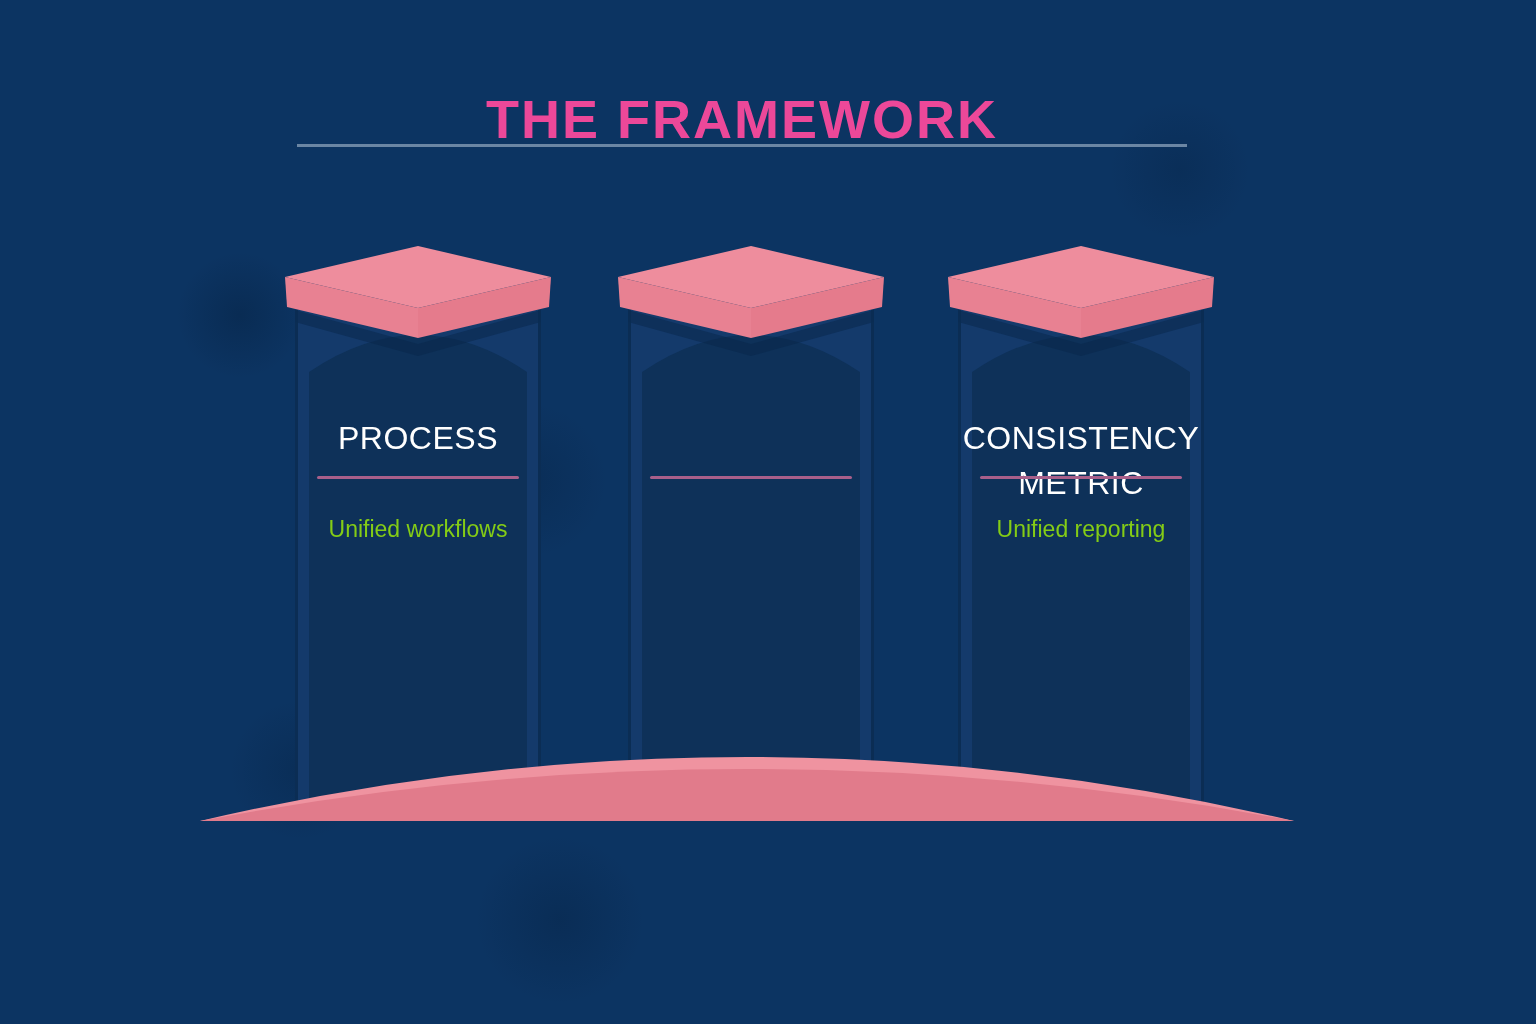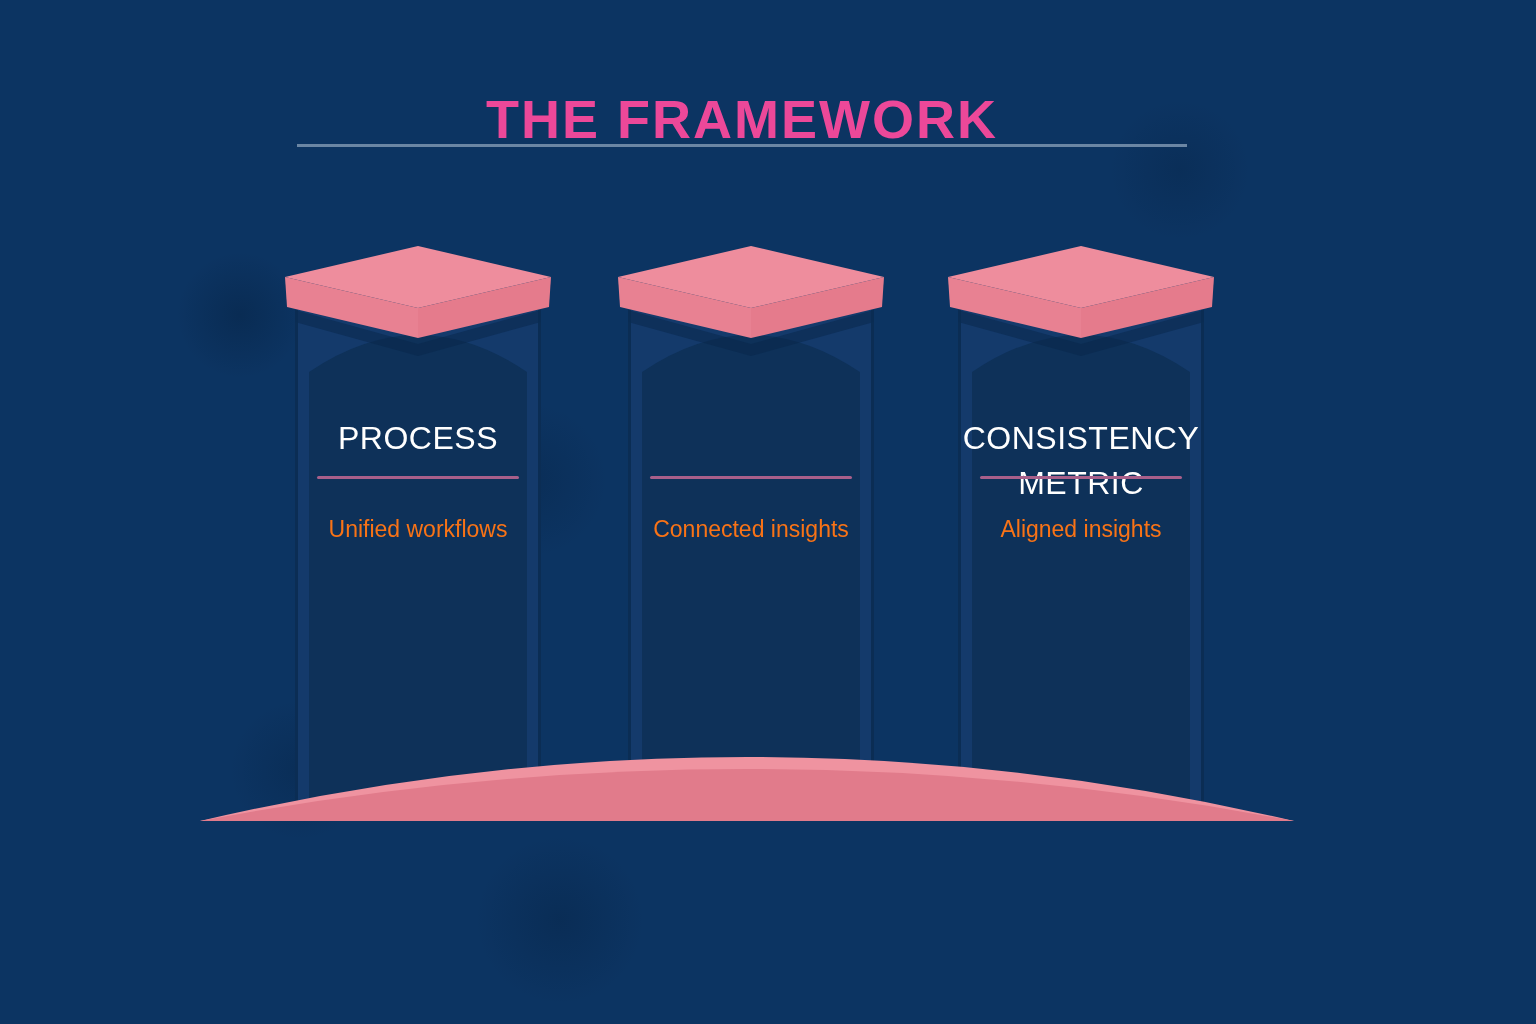--- a/index.html
+++ b/index.html
@@ -90,21 +90,21 @@
     height: 3px;
     background: #a85f8a;
     border-radius: 2px;
   }
   .pillar-subtitle {
     position: absolute;
     left: 0;
     top: 270px;
     width: 268px;
     text-align: center;
-    color: #f97316;
+    color: #84cc16;
     font-size: 23px;
     font-weight: 500;
   }
 
   .base-dome {
     position: absolute;
     left: 197px;
     top: 753px;
     width: 1100px;
     height: 70px;
@@ -147,40 +147,39 @@
     <rect x="243" y="0" width="3" height="500" opacity="0.9" fill="#0a2c52"></rect>
   </svg>
   <svg class="cap-svg" viewBox="0 0 266 92">
     <polygon points="0,31 133,62 133,92 2,61" fill="#e88192"></polygon>
     <polygon points="266,31 264,61 133,92 133,62" fill="#e57b8c"></polygon>
     <polygon points="133,0 266,31 133,62 0,31" fill="#ee8d9d"></polygon>
   </svg>
   <div class="pillar-heading">
   </div>
   <div class="pillar-underline"></div>
-  <div class="pillar-subtitle">Connected insights</div>
 </div>
 
 <div class="pillar p3">
   <svg class="column-svg" viewBox="0 0 246 500">
     <rect x="0" y="0" width="246" height="500" fill="#143a6b"></rect>
     <path d="M 14,62 Q 123,-12 232,62 L 232,500 L 14,500 Z" fill="#0e3159"></path>
     <polygon points="0,0 123,34 246,0 246,12 123,46 0,12" opacity="0.5" fill="#08264a"></polygon>
     <rect x="0" y="0" width="3" height="500" opacity="0.9" fill="#0a2c52"></rect>
     <rect x="243" y="0" width="3" height="500" opacity="0.9" fill="#0a2c52"></rect>
   </svg>
   <svg class="cap-svg" viewBox="0 0 266 92">
     <polygon points="0,31 133,62 133,92 2,61" fill="#e88192"></polygon>
     <polygon points="266,31 264,61 133,92 133,62" fill="#e57b8c"></polygon>
     <polygon points="133,0 266,31 133,62 0,31" fill="#ee8d9d"></polygon>
   </svg>
   <div class="pillar-heading">
     <div>CONSISTENCY</div>
     <div>METRIC</div>
   </div>
   <div class="pillar-underline"></div>
-  <div class="pillar-subtitle">Aligned insights</div>
+  <div class="pillar-subtitle">Unified reporting</div>
 </div>
 
 <svg class="base-dome" viewBox="0 0 1100 70">
   <path d="M 3,68 Q 550,-60 1097,68 Z" fill="#ef93a0"></path>
   <path d="M 3,68 Q 550,-36 1097,68 Z" fill="#e17b8b"></path>
 </svg>
 
 </body></html>

